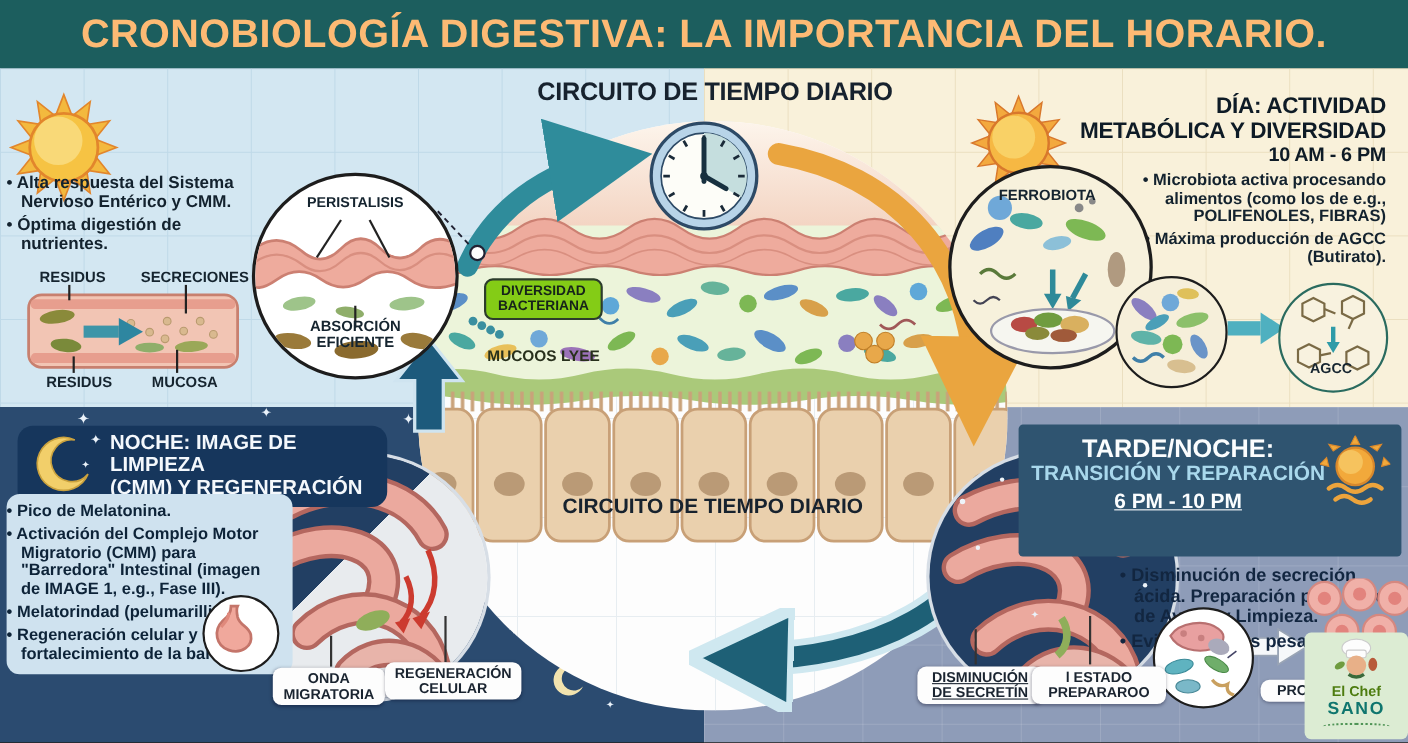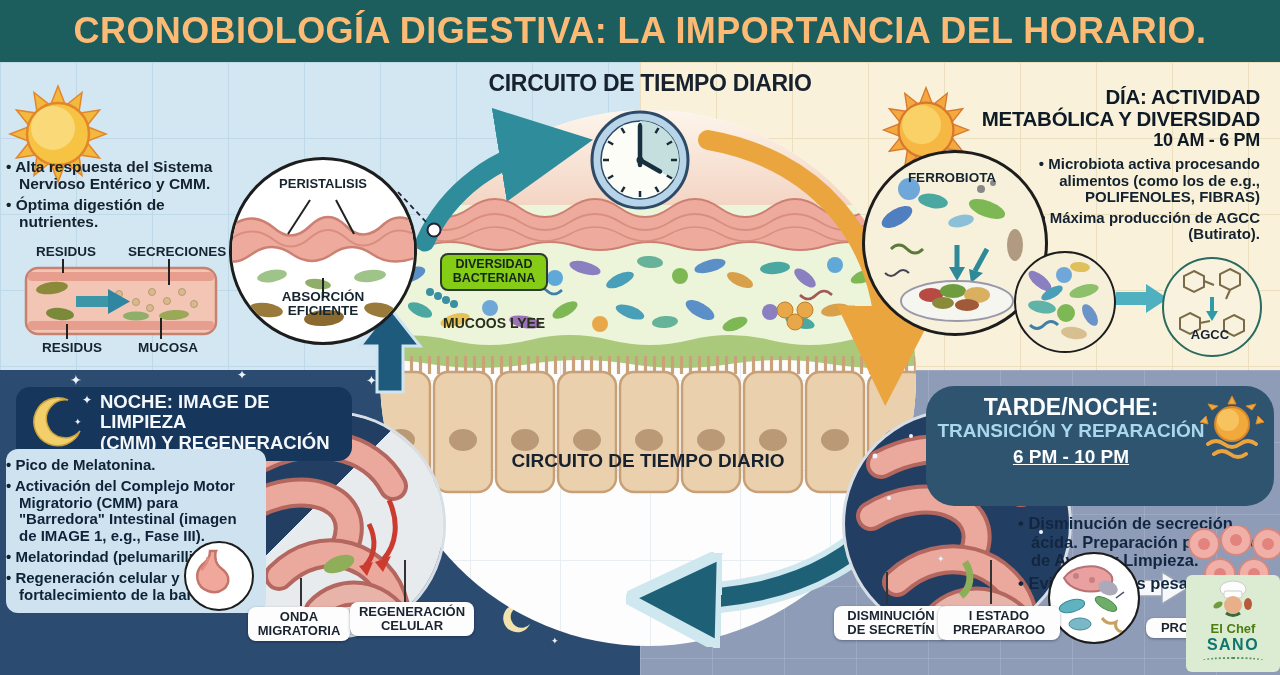--- a/index.html
+++ b/index.html
@@ -76,21 +76,21 @@
   .night-header{left:16px;top:387px;width:336px;height:74px;background:#16365c;border-radius:14px;}
   .night-header-text{position:absolute;left:84px;top:5px;color:#f4f8fc;font-size:18.5px;line-height:1.1;}
   .night-time{font-size:17.5px;}
   .night-panel{left:6px;top:449px;width:260px;background:#cfe2ef;border-radius:12px;padding:8px 10px 6px 0;box-sizing:border-box;}
   .night-bullets{font-size:15px;line-height:1.12;color:#0d2338;}
   .night-circle{left:221px;top:414px;width:222px;height:222px;border-radius:50%;overflow:hidden;
     background:linear-gradient(135deg,#223f63 42%,#e8ebee 42%);box-shadow:0 0 0 3px #d7dee6;}
   .stomach-circle{left:184px;top:541px;width:66px;height:66px;border-width:2px;}
 
   
-  .evening-header{left:926px;top:386px;width:348px;height:120px;background:#2f5470;border-radius:28px;}
+  .evening-header{left:926px;top:386px;width:348px;height:120px;background:#2f5470;border-radius:4px;}
   .evening-header-text{position:absolute;left:10px;top:8px;width:270px;text-align:center;line-height:1.15;}
   .evening-t1{color:#fbfdfe;font-size:23px;}
   .evening-t2{color:#a9d8ec;font-size:19px;}
   .evening-time{color:#fbfdfe;font-size:19px;margin-top:4px;text-decoration:underline;}
   .evening-bullets{left:1018px;top:514px;width:250px;font-size:16.5px;line-height:1.13;color:#122640;}
   .evening-circle{left:845px;top:412px;width:224px;height:224px;border-radius:50%;overflow:hidden;
     background:#223f63;box-shadow:0 0 0 3px #d7dee6;}
   .prepared-circle{left:1048px;top:552px;width:88px;height:88px;border-width:2px;}
   .cells-cluster{left:1188px;top:526px;width:92px;height:62px;}
 
@@ -604,21 +604,21 @@
       <circle cx="16" cy="18" r="6"></circle>
         <circle cx="48" cy="14" r="6"></circle>
         <circle cx="80" cy="18" r="6"></circle>
       <circle cx="32" cy="48" r="6"></circle>
         <circle cx="66" cy="48" r="6"></circle>
     </g>
   </svg>
 
   <div class="abs tagline-connector" style="left:886px;top:572px;height:32px;background:#333;"></div>
   <div class="abs tagline-connector" style="left:990px;top:560px;height:44px;background:#333;"></div>
-  <div class="abs tag" style="left:834px;top:606px;width:100px;">
+  <div class="abs tag" style="left:834px;top:606px;width:100px;text-decoration:underline;">
     <div>DISMINUCIÓN</div>
     <div>DE SECRETÍN</div>
   </div>
   <div class="abs tag" style="left:938px;top:606px;width:108px;">
     <div>l ESTADO</div>
     <div>PREPARAROO</div>
   </div>
   <div class="abs tag" style="left:1146px;top:618px;width:44px;">PRO</div>
 
   <div class="abs logo">

